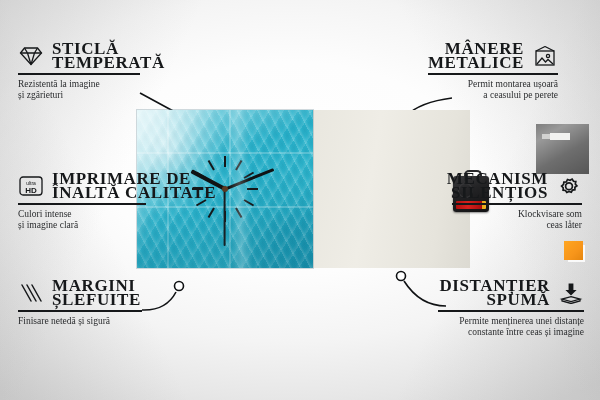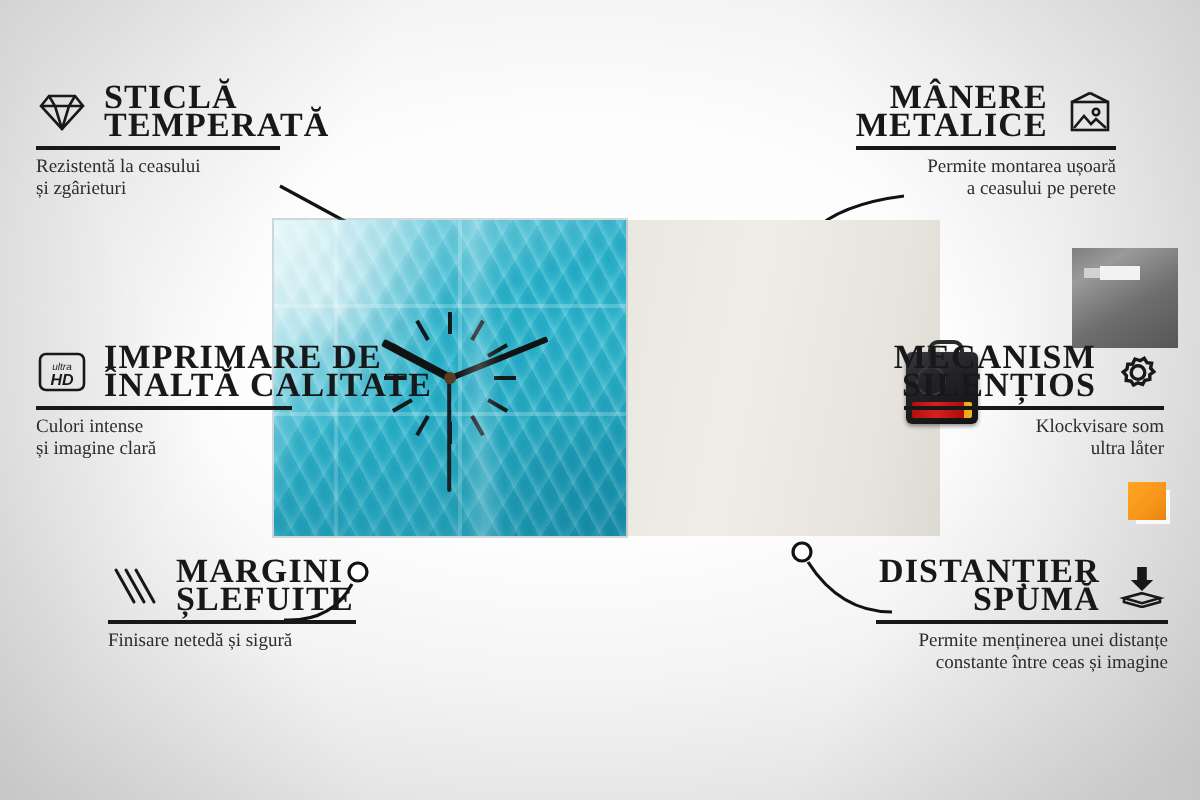--- a/index.html
+++ b/index.html
@@ -98,26 +98,26 @@
     font-weight:700;font-size:17px;line-height:13.5px;letter-spacing:.6px;
     color:#16181a;text-transform:uppercase;white-space:nowrap;
   }
   .title.right{text-align:right;}
   .rule{height:1.5px;background:#16181a;margin:4px 0 4px;}
   .sub{
     font-family:"Liberation Serif", serif;
     font-size:9.5px;line-height:11.5px;color:#2a2c2e;white-space:nowrap;
   }
   .sub.right{text-align:right;}
-  .ico{width:26px;height:22px;flex:0 0 26px;color:#16181a;font-style:italic;}
+  .ico{width:26px;height:22px;flex:0 0 26px;color:#16181a;}
   .ico svg{display:block;width:100%;height:100%;}
 
   .c1{left:18px;top:42px;width:122px;}
   .c2{left:18px;top:172px;width:128px;}
-  .c3{left:18px;top:279px;width:124px;margin-left:36px;}
+  .c3{left:18px;top:279px;width:124px;}
   .c4{left:428px;top:42px;width:130px;}
   .c5{left:452px;top:172px;width:130px;}
   .c6{left:438px;top:279px;width:146px;}
 
   .lines{position:absolute;inset:0;pointer-events:none;}
   .lines path{fill:none;stroke:#101214;stroke-width:1.6;}
   .lines circle{fill:#ffffff;stroke:#101214;stroke-width:1.6;}
 </style>
 </head>
 <body>
@@ -209,21 +209,21 @@
           <path d="M2.5 8 L23.5 8 M6.5 3 L9.5 8 L13 19.5 M19.5 3 L16.5 8 L13 19.5 M9.5 8 L16.5 8"></path>
         </g>
           </svg>
       </span>
       <div>
         <div class="title">STICLĂ</div>
         <div class="title">TEMPERATĂ</div>
       </div>
     </div>
     <div class="rule"></div>
-    <div class="sub">Rezistentă la ceasului</div>
+    <div class="sub">Rezistentă la imagine</div>
     <div class="sub">și zgârieturi</div>
   </div>
 
   <div class="callout c2">
     <div class="head">
       <span class="ico">
         <svg viewBox="0 0 26 22">
           <rect x="2" y="2" width="22" height="18" rx="3" fill="none" stroke="currentColor" stroke-width="1.3"></rect>
           <text x="13" y="10" font-family="Liberation Sans, sans-serif" font-size="5" text-anchor="middle" fill="currentColor">ultra</text>
           <text x="13" y="17.5" font-family="Liberation Sans, sans-serif" font-size="8" font-weight="bold" text-anchor="middle" fill="currentColor">HD</text>
@@ -270,42 +270,42 @@
             <g fill="none" stroke="currentColor" stroke-width="1.3">
           <rect x="4" y="6" width="18" height="14"></rect>
           <path d="M13 1.5 L4 6 M13 1.5 L22 6"></path>
           <circle cx="16" cy="11" r="1.6"></circle>
           <path d="M5 19 L10 13 L13.5 17 L16 14.5 L21 19"></path>
         </g>
           </svg>
       </span>
     </div>
     <div class="rule"></div>
-    <div class="sub right">Permite montarea ușoară</div>
+    <div class="sub right">Permit montarea ușoară</div>
     <div class="sub right">a ceasului pe perete</div>
   </div>
 
   <div class="callout c5">
     <div class="head right">
       <div>
         <div class="title right">MECANISM</div>
         <div class="title right">SILENȚIOS</div>
       </div>
       <span class="ico">
         <svg viewBox="0 0 26 22">
             <g fill="none" stroke="currentColor" stroke-width="1.7">
           <path d="M13 3.2 L15.6 4 L17.6 2.8 L19 5 L21.3 5.3 L20.8 7.8 L22.4 9.6 L20.4 11 L20.4 13.4 L18 13.8 L16.8 15.9 L14.5 15.1 L12.3 16.2 L11 14.2 L8.6 13.9 L8.7 11.5 L7.1 9.7 L9 8.2 L9.4 5.8 L11.8 5.7 Z" transform="translate(-1.5,1.3)"></path>
           <circle cx="13" cy="11.3" r="3.4"></circle>
         </g>
           </svg>
       </span>
     </div>
     <div class="rule"></div>
     <div class="sub right">Klockvisare som</div>
-    <div class="sub right">ultra låter</div>
+    <div class="sub right">ceas låter</div>
   </div>
 
   <div class="callout c6">
     <div class="head right">
       <div>
         <div class="title right">DISTANȚIER</div>
         <div class="title right">SPUMĂ</div>
       </div>
       <span class="ico">
         <svg viewBox="0 0 26 22">

